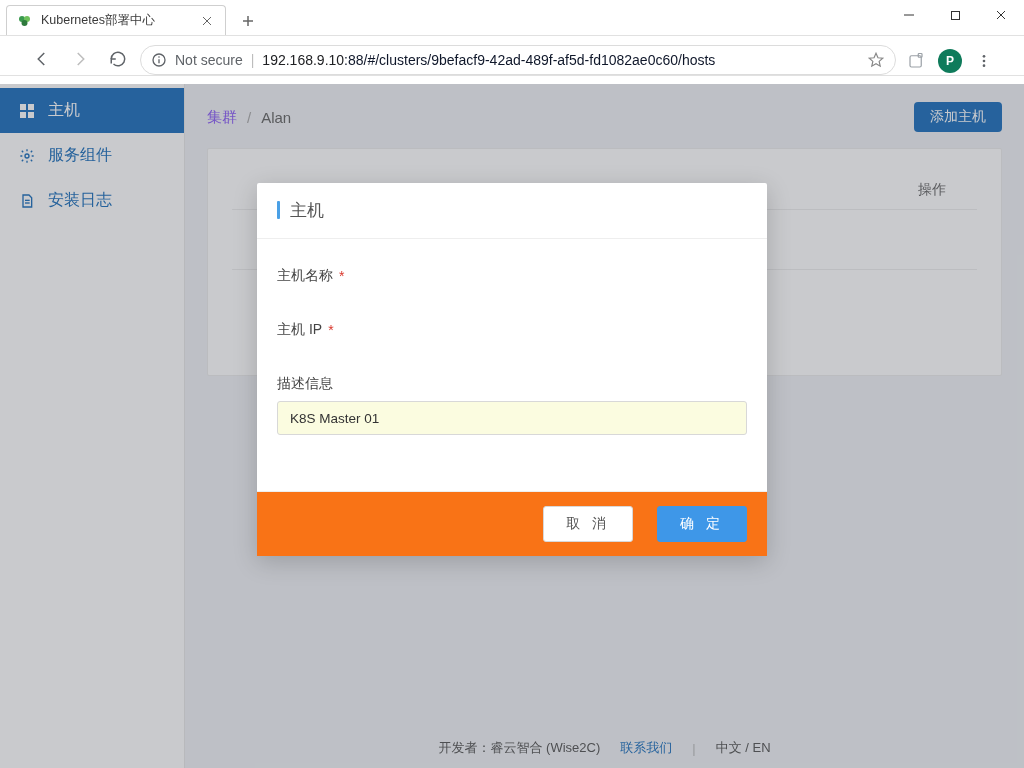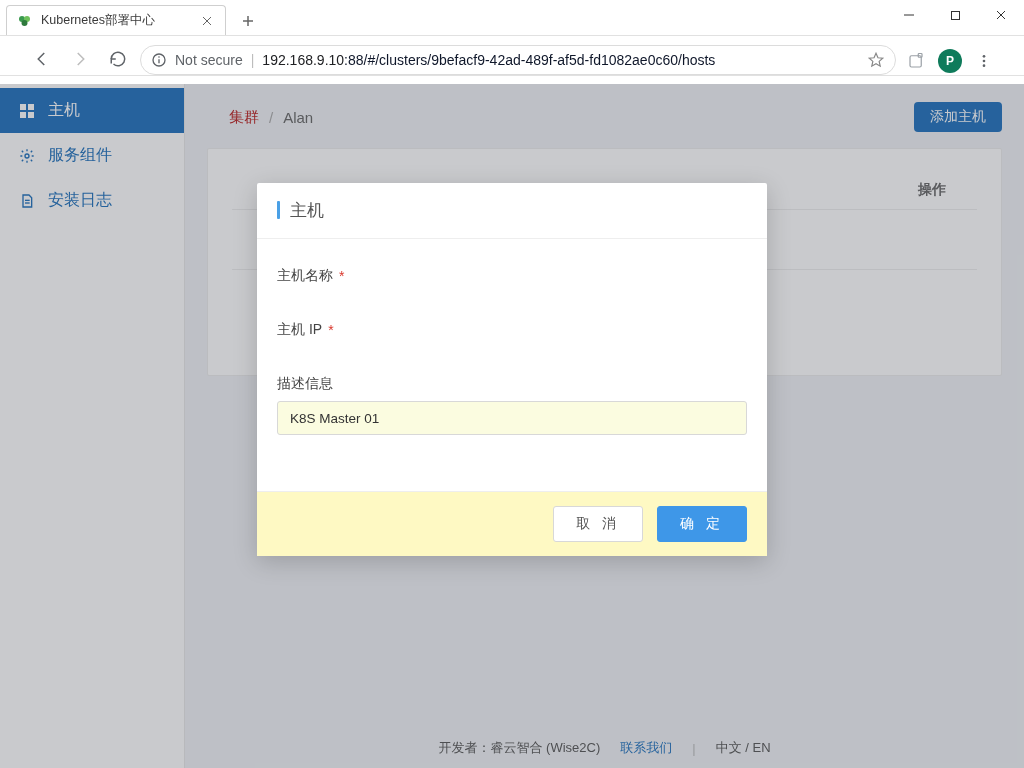--- a/index.html
+++ b/index.html
@@ -137,38 +137,38 @@
   .content {
     flex:1; padding: 18px 22px 0 22px;
     display:flex;flex-direction:column;
     position:relative;
   }
   .crumb-row {
     display:flex;align-items:center;justify-content:space-between;
     margin-bottom:16px;
   }
   .breadcrumb { color:#666; font-size:15px; display:flex; gap:10px; align-items:center;}
-  .breadcrumb .root { color:#b91c1c;margin-left:22px; }
+  .breadcrumb .root { color:#8b5cf6; }
   .breadcrumb .sep2 { color:#aaa; }
   .breadcrumb .leaf { color:#666; }
   .add-btn {
     background:#1e70bd;color:#fff;border:none;border-radius:4px;
     height:30px;padding:0 16px;font-size:14px;
   }
   .panel {
     background:#fff;border:1px solid #ececec;border-radius:2px;
     min-height:228px;
     padding: 22px 24px;
   }
   .thead {
     display:flex;align-items:center;color:#666;font-size:14px;
     padding:10px 0;border-bottom:1px solid #eee;
   }
   .thead .spacer { flex:1; }
-  .thead .col-ops { width:90px;text-align:center;font-weight:bold; }
+  .thead .col-ops { width:90px;text-align:center; }
   .trow-empty { height:60px;border-bottom:1px solid #eee; }
 
   .footer {
     margin-top:auto;
     height:40px;
     display:flex;align-items:center;justify-content:center;
     gap:20px;color:#555;font-size:13px;
   }
   .footer a { color:#1e70bd; text-decoration:none; }
   .footer .divider { color:#bbb; }
@@ -206,22 +206,22 @@
   }
   .form-row { margin-bottom:36px; }
   .form-label { font-size:14px;color:#444;margin-bottom:8px;display:flex;align-items:center;gap:6px;}
   .req { color:#d9372c; }
   .form-input {
     width:100%;height:34px;border:1px solid #d8d8d8;border-radius:3px;
     padding:0 12px;font-size:13.5px;color:#333;
     background:#fbfce0;
   }
   .modal-foot {
-    background:#fef9c3;border-top:1px solid #eee;
-    padding:14px 20px;display:flex;justify-content:flex-end;gap:14px;
+    background:#f97316;border-top:1px solid #eee;
+    padding:14px 20px;display:flex;justify-content:flex-end;gap:24px;
   }
   .btn {
     height:36px;padding:0 22px;border-radius:3px;font-size:14px;letter-spacing:4px;
     border:1px solid #d8d8d8;background:#fff;color:#555;
   }
   .btn.primary { background:#3e97e8;border-color:#3e97e8;color:#fff; }
 
   svg { display:block; }
 </style>
 </head>

